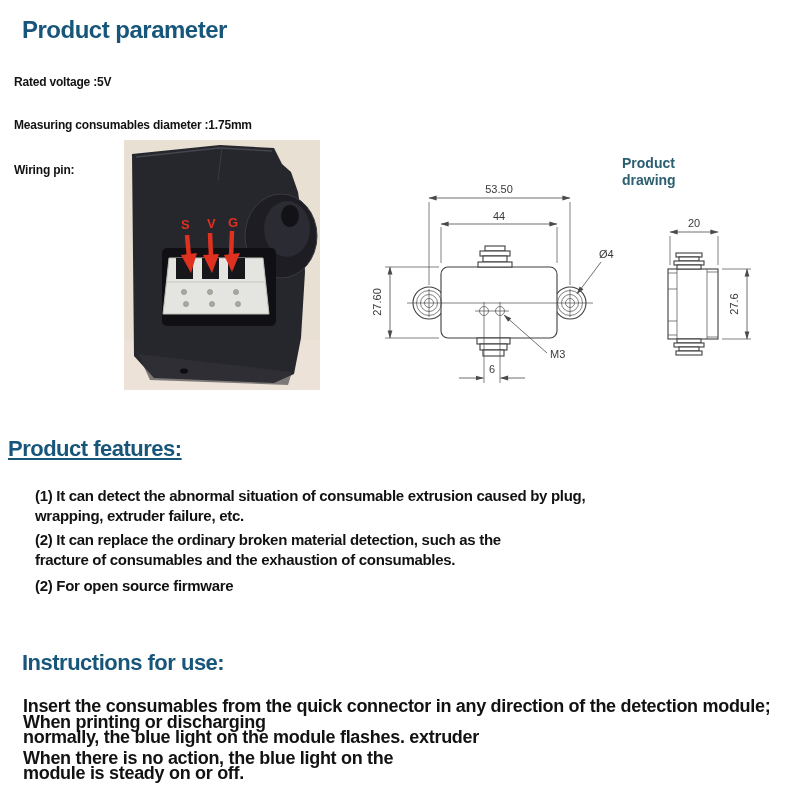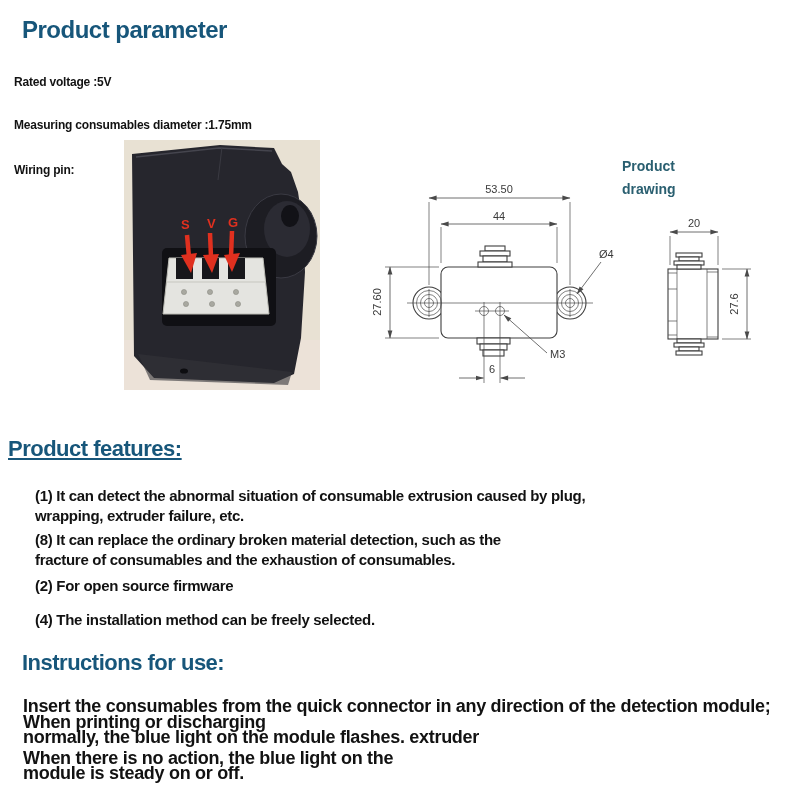--- a/index.html
+++ b/index.html
@@ -6,21 +6,21 @@
   #canvas{position:relative;width:800px;height:800px;background:#ffffff;overflow:hidden;
           font-family:"Liberation Sans",sans-serif;color:#121212;}
   .abs{position:absolute;}
   .heading{color:#17567a;font-weight:bold;margin:0;letter-spacing:-0.5px;}
   .param{font-weight:bold;font-size:12px;letter-spacing:-0.2px;}
   .feature{font-weight:bold;font-size:15px;letter-spacing:-0.3px;line-height:20px;white-space:pre-line;}
   .feature-list .feature{margin:0 0 4px 16px;}
   .feature-list .feature:nth-child(2){margin-bottom:6px;}
   .feature-list .feature:nth-child(3){margin-bottom:14px;}
   .instr{font-weight:bold;font-size:18px;letter-spacing:-0.3px;line-height:15.5px;white-space:pre-line;margin:0 0 5px 0;}
-  .drawing-label{font-weight:bold;font-size:14px;line-height:23px;color:#2a5f70;white-space:pre-line;}
+  .drawing-label{font-weight:bold;font-size:14px;line-height:17px;color:#2a5f70;white-space:pre-line;}
   svg .dim-text{font-family:"Liberation Sans",sans-serif;font-size:11px;fill:#3a3a3a;}
   svg .pin-label{font-family:"Liberation Sans",sans-serif;font-size:13px;font-weight:bold;fill:#e0301f;}
   svg .outline{fill:#ffffff;stroke:#3f3f3f;stroke-width:1.1;}
   svg .thin{stroke:#4a4a4a;stroke-width:0.7;fill:none;}
   svg .dimline{stroke:#4a4a4a;stroke-width:0.8;fill:none;}
 </style>
 </head>
 <body>
 
 <div id="canvas">
@@ -188,24 +188,23 @@
         <text x="738" y="304" text-anchor="middle" transform="rotate(-90 738 304)" class="dim-text">27.6</text>
       </g>
     </g>
   </svg>
 
   <h2 class="abs heading" style="left:8px;top:436px;font-size:22px;text-decoration:underline;">Product features:</h2>
 
   <div class="abs feature-list" style="left:19px;top:486px;width:620px;">
     <p class="feature">(1) It can detect the abnormal situation of consumable extrusion caused by plug,
 wrapping, extruder failure, etc.</p>
-    <p class="feature">(8) It can replace the ordinary broken material detection, such as the
+    <p class="feature">(2) It can replace the ordinary broken material detection, such as the
 fracture of consumables and the exhaustion of consumables.</p>
     <p class="feature">(2) For open source firmware</p>
-    <p class="feature">(4) The installation method can be freely selected.</p>
   </div>
 
   <h2 class="abs heading" style="left:22px;top:650px;font-size:22px;">Instructions for use:</h2>
 
   <div class="abs" style="left:23px;top:699px;width:775px;">
     <p class="instr">Insert the consumables from the quick connector in any direction of the detection module; When printing or discharging
 normally, the blue light on the module flashes. extruder</p>
     <p class="instr">When there is no action, the blue light on the
 module is steady on or off.</p>
   </div>

